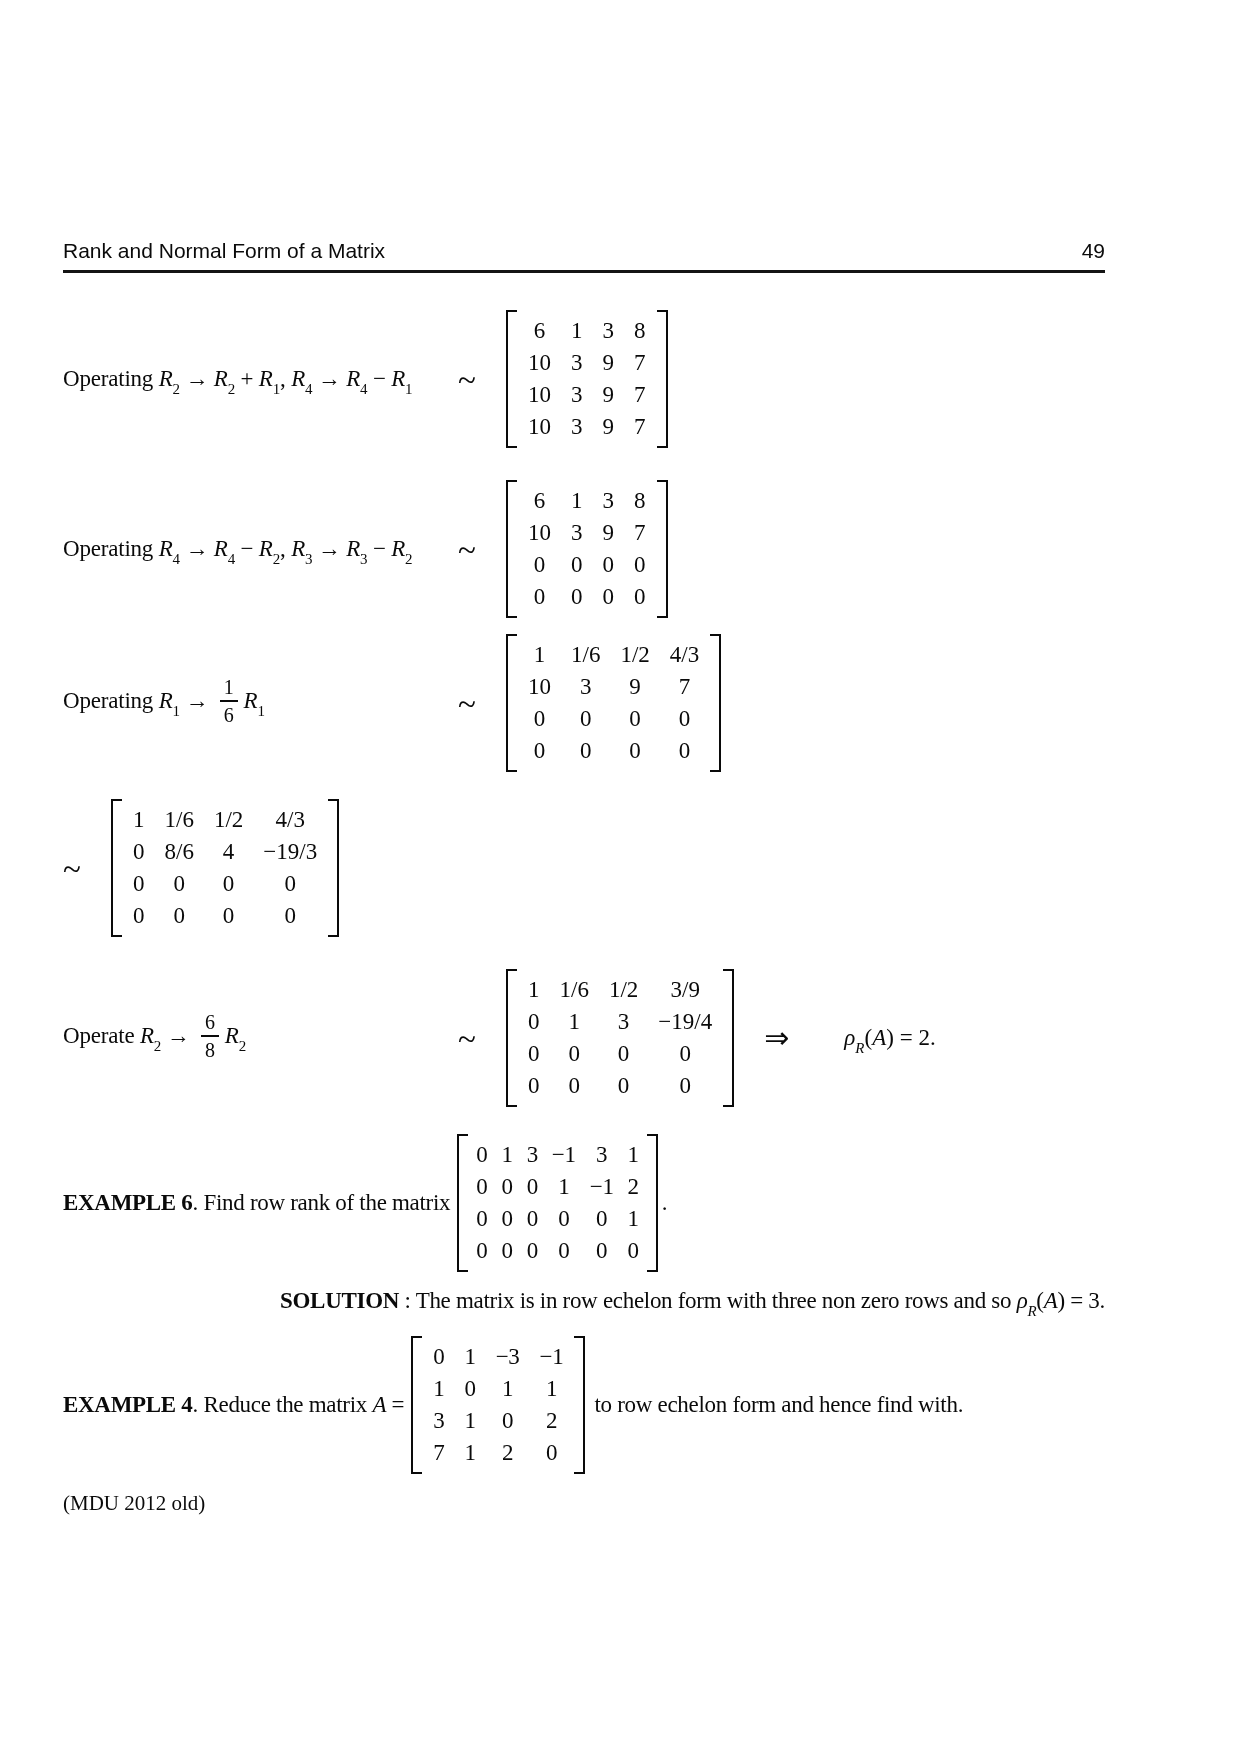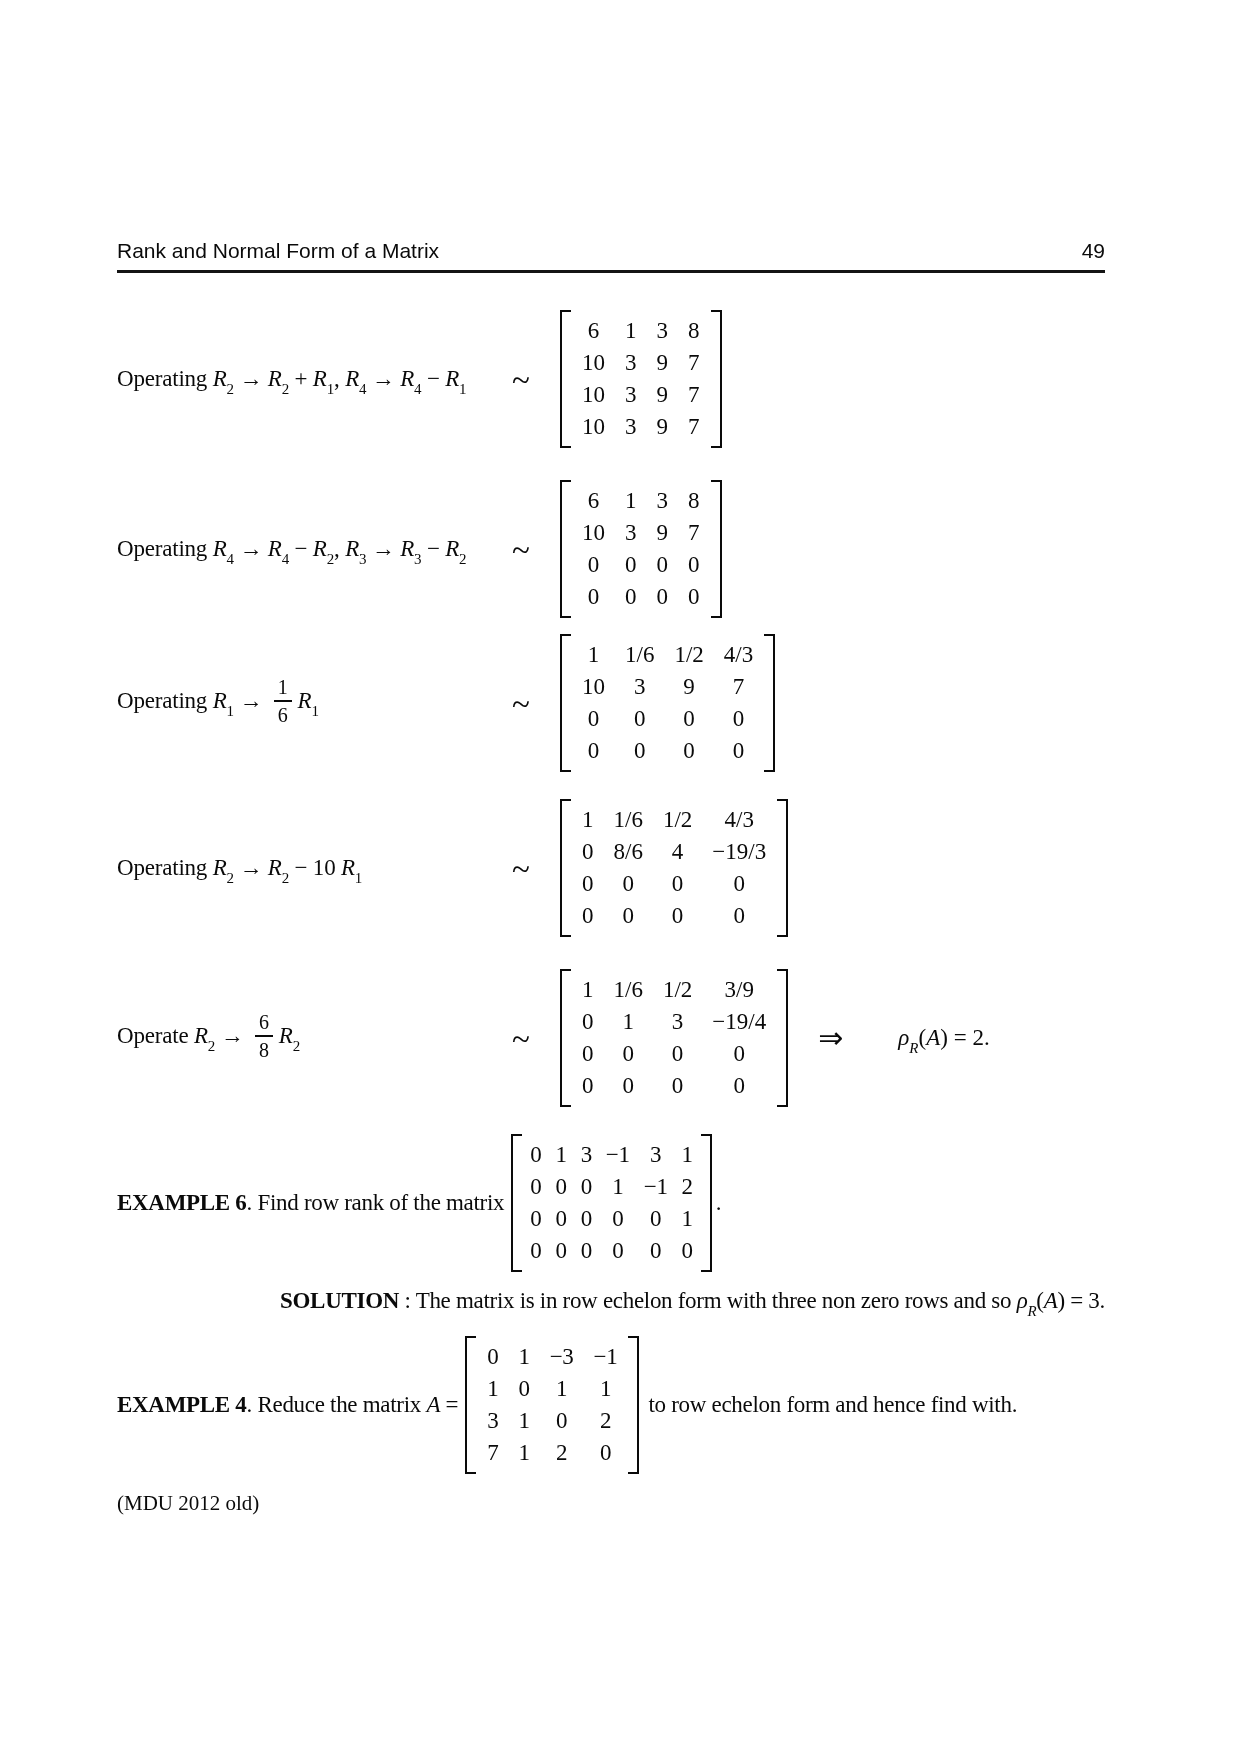--- a/index.html
+++ b/index.html
@@ -1,21 +1,21 @@
 <!DOCTYPE html>
 <html><head>
 <meta charset="utf-8">
 <style>
   html,body{margin:0;padding:0;}
   body{
     width:1241px;height:1755px;overflow:hidden;
     background:#ffffff;color:#0a0a0a;
     font-family:"Liberation Serif", serif;
   }
-  .page{padding:0 136px 0 117px;}
+  .page{padding:0 136px 0 63px;}
 
   
   .header{
     margin-top:238px;
     display:flex;justify-content:space-between;align-items:baseline;
     border-bottom:3px solid #141414;padding-bottom:6px;
     font-family:"Liberation Sans", sans-serif;
     font-size:21px;line-height:26px;
   }
 
@@ -168,21 +168,20 @@
             <span class="mcell">0</span>
             <span class="mcell">0</span>
             <span class="mcell">0</span>
             <span class="mcell">0</span>
           </span>
         </span>
       </span>
   </div>
 
   <div class="step s4">
-    <span class="op-label"><span>Operating </span><span class="mi">R</span><sub class="sb">2</sub><span> → </span><span class="mi">R</span><sub class="sb">2</sub><span> − 10 </span><span class="mi">R</span><sub class="sb">1</sub></span>
     <span class="tilde">~</span>
     <span class="matrix">
         <span class="minner">
           <span class="mrow">
             <span class="mcell">1</span>
             <span class="mcell">1/6</span>
             <span class="mcell">1/2</span>
             <span class="mcell">4/3</span>
           </span>
           <span class="mrow">

